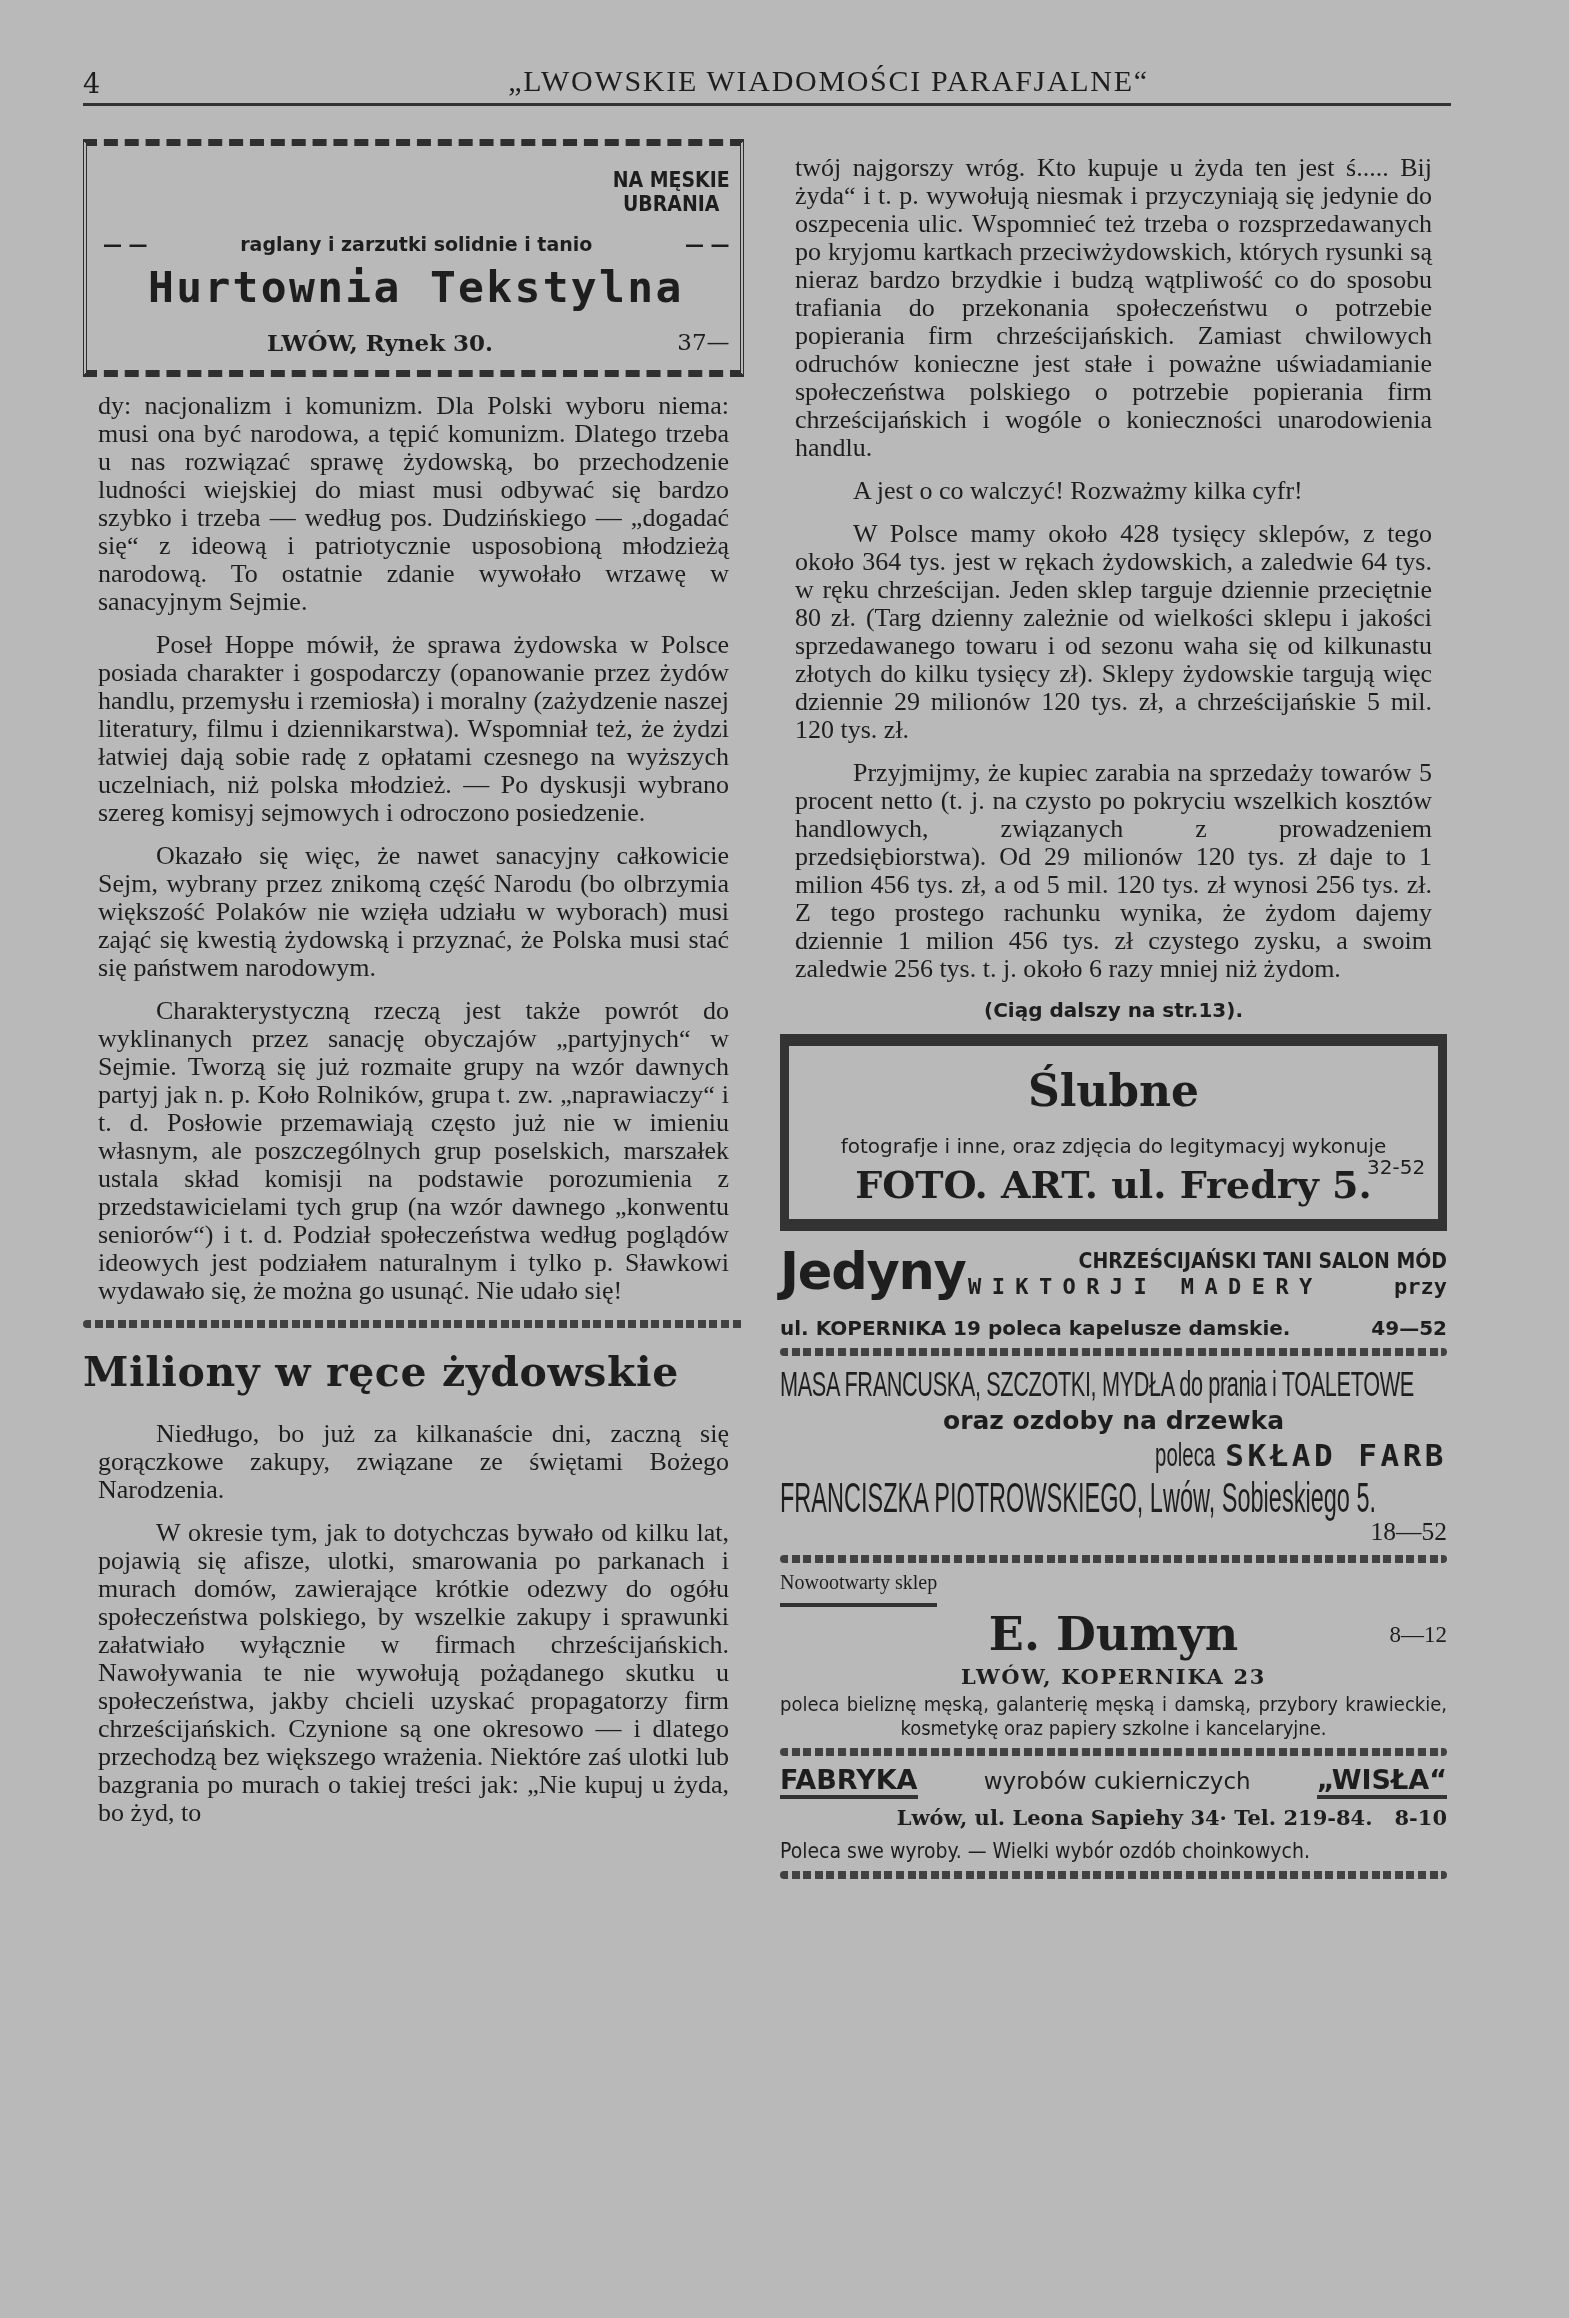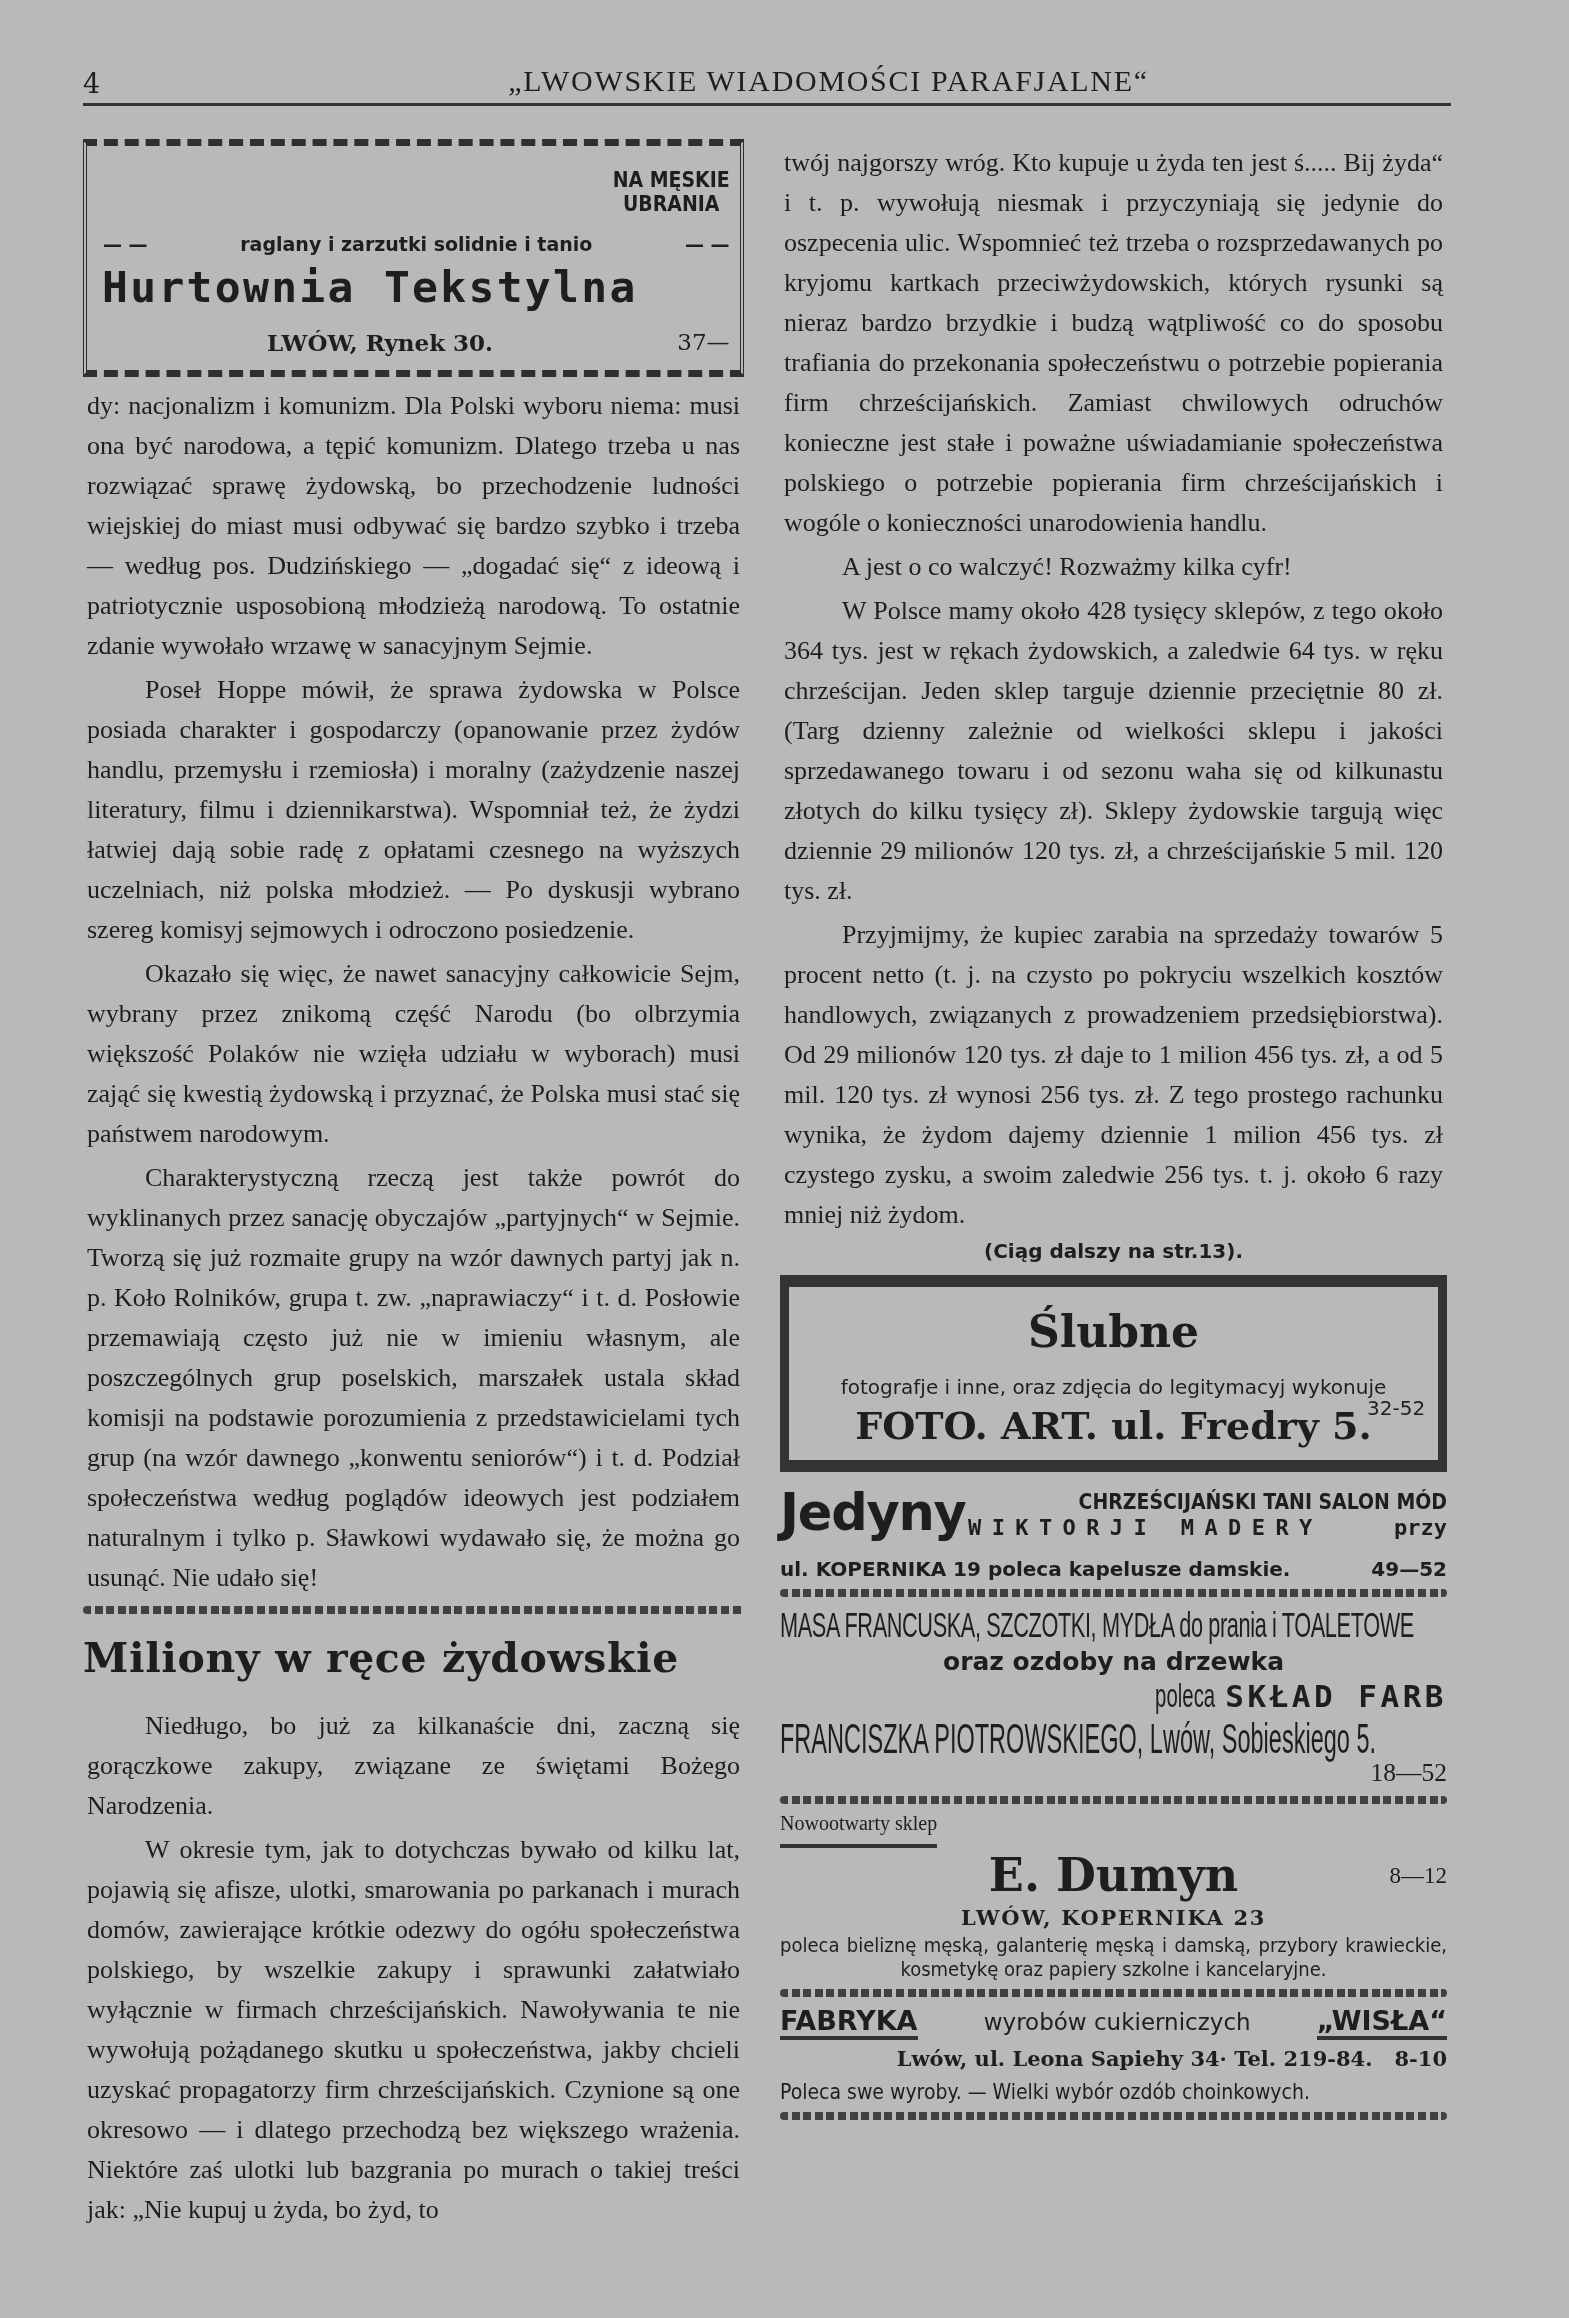--- a/index.html
+++ b/index.html
@@ -16,36 +16,36 @@
     font-size: 30px; letter-spacing: 1.7px; font-family: "Liberation Serif", serif; padding-left: 44px;
   }
   .header-rule { position: absolute; left: 83px; width: 1368px; top: 103px; height: 2.9px; background: #333; }
 
   .col { position: absolute; top: 139px; }
   .col-left { left: 83px; width: 661px; }
   .col-right { left: 780px; width: 667px; }
 
   .body-text {
     font-family: "Liberation Serif", serif;
-    font-size: 26px; line-height: 40px;
-    text-align: justify; margin: 4px; hyphens: manual;
+    font-size: 26px; line-height: 28px;
+    text-align: justify; margin: 15px; hyphens: manual;
   }
   .indent { text-indent: 58px; }
 
   
   .ad-sukna {
     position: relative; height: 238px; margin-bottom: 9.3px;
     border-top: 7px dashed #2f2f2f; border-bottom: 7px dashed #2f2f2f;
     border-left: 4.6px double #2f2f2f; border-right: 4.6px double #2f2f2f;
     box-sizing: border-box;
   }
   .sukna-big { position: absolute; left: 17.4px; top: 20px; font-family: "DejaVu Sans", sans-serif; font-size: 48px; letter-spacing: 41px; font-weight: bold; }
   .sukna-side { position: absolute; right: 10.4px; top: 22px; font-family: "DejaVu Sans Condensed","DejaVu Sans", sans-serif; font-weight: bold; font-size: 21px; line-height: 24px; text-align: center; }
   .sukna-line { position: absolute; left: 16px; right: 10.4px; top: 87px; font-family: "DejaVu Sans", sans-serif; font-weight: bold; font-size: 19px; display: flex; justify-content: space-between; }
-  .sukna-title { position: absolute; left: 15px; right: 10.4px; top: 116px; font-family: "DejaVu Sans Mono", monospace; font-weight: bold; font-size: 43px; letter-spacing: 2.3px; }
+  .sukna-title { position: absolute; left: 15px; right: 10.4px; top: 116px; font-family: "DejaVu Sans Mono", monospace; font-weight: bold; font-size: 43px; letter-spacing: 2.3px; text-align: center; }
   .sukna-addr { position: absolute; left: 0; right: 10.4px; top: 183px; font-family: "DejaVu Serif", serif; font-weight: bold; font-size: 23px; }
   .sukna-addr .a { position: absolute; left: 180px; }
   .sukna-addr .n { position: absolute; right: 0; font-weight: normal; }
 
   .ornament { height: 8px; margin: 8px 0; background: repeating-linear-gradient(90deg, #2c2c2c 0 8px, transparent 8px 11.6px); border-radius: 4px; opacity: .85; }
 
   .article-title { font-family: "DejaVu Serif", serif; font-weight: bold; font-size: 41px; margin: 20px 0 24px 0; letter-spacing: 0.6px; }
 
   .continued { text-align: center; font-family: "DejaVu Sans", sans-serif; font-weight: bold; font-size: 20px; margin: 3.5px 0 11.6px 0; }
 

